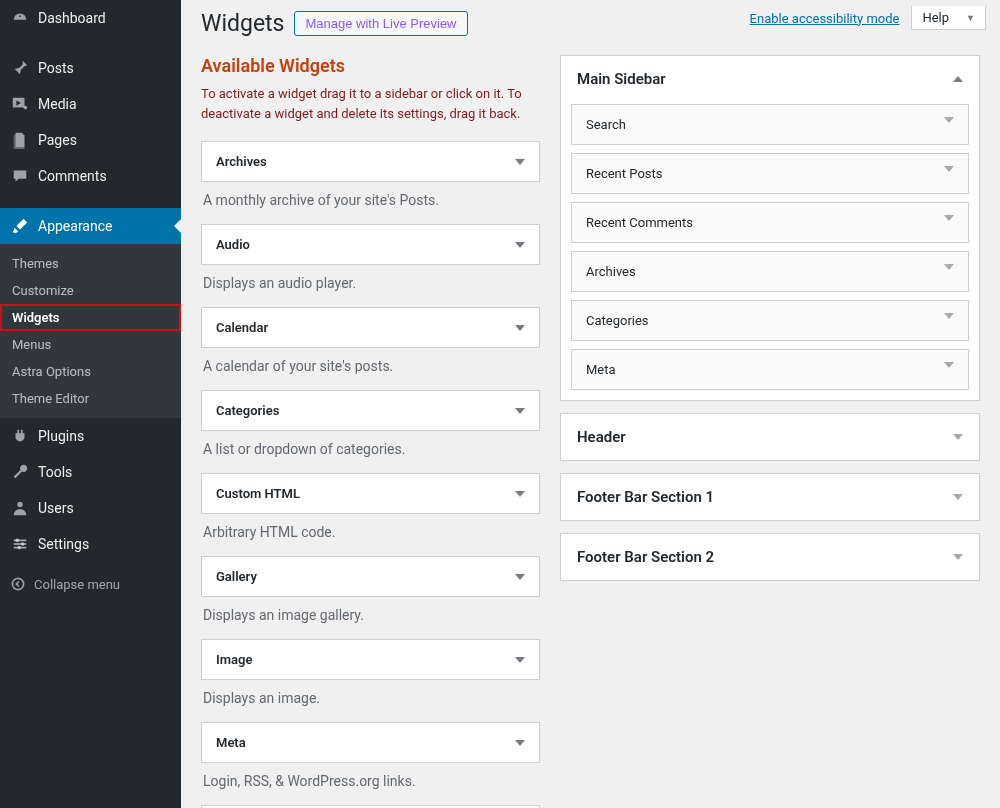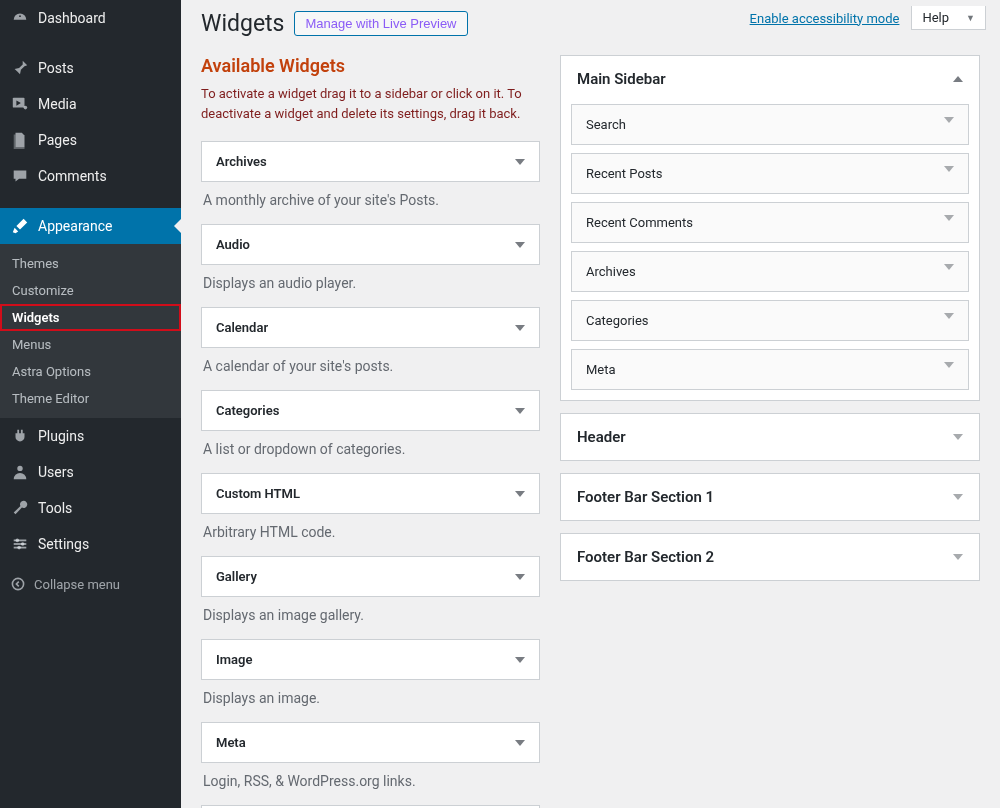--- a/index.html
+++ b/index.html
@@ -217,34 +217,34 @@
       <svg width="18" height="18" viewBox="0 0 20 20" fill="currentColor">
           <path d="M7 3v4H5v4a5 5 0 0010 0V7h-2V3h-2v4H9V3z"></path>
         </svg>
     </span>
     <span>Plugins</span>
   </div>
 
   <div class="menu-item">
     <span class="icon">
       <svg width="18" height="18" viewBox="0 0 20 20" fill="currentColor">
+          <path d="M14 2a4 4 0 00-3.5 5.9L3 15l2 2 7.1-7.5A4 4 0 1014 2z"></path>
+        </svg>
+    </span>
+    <span>Tools</span>
+  </div>
+
+  <div class="menu-item">
+    <span class="icon">
+      <svg width="18" height="18" viewBox="0 0 20 20" fill="currentColor">
           <circle cx="10" cy="6" r="3"></circle>
           <path d="M3 18a7 7 0 0114 0z"></path>
         </svg>
     </span>
     <span>Users</span>
-  </div>
-
-  <div class="menu-item">
-    <span class="icon">
-      <svg width="18" height="18" viewBox="0 0 20 20" fill="currentColor">
-          <path d="M14 2a4 4 0 00-3.5 5.9L3 15l2 2 7.1-7.5A4 4 0 1014 2z"></path>
-        </svg>
-    </span>
-    <span>Tools</span>
   </div>
 
   <div class="menu-item">
     <span class="icon">
       <svg width="18" height="18" viewBox="0 0 20 20" fill="currentColor">
           <rect x="3" y="5" width="14" height="2"></rect>
           <rect x="3" y="9" width="14" height="2"></rect>
           <rect x="3" y="13" width="14" height="2"></rect>
           <circle cx="7" cy="6" r="2"></circle>
           <circle cx="13" cy="10" r="2"></circle>

